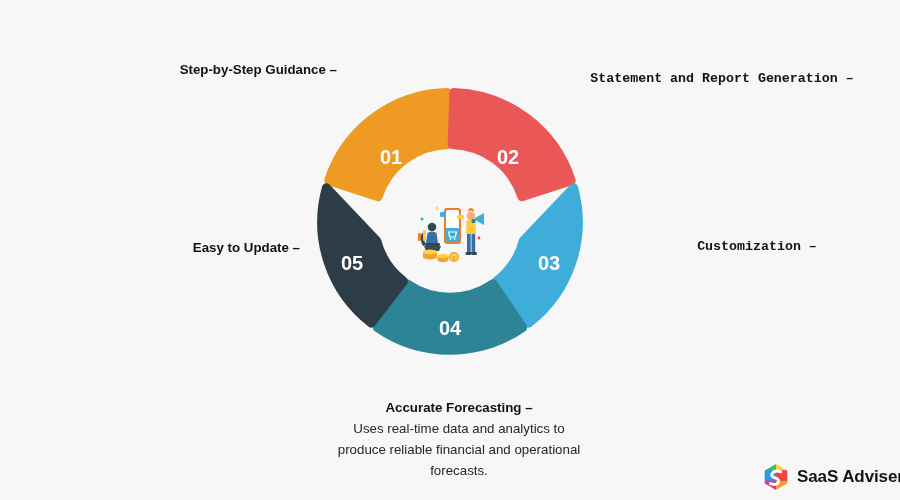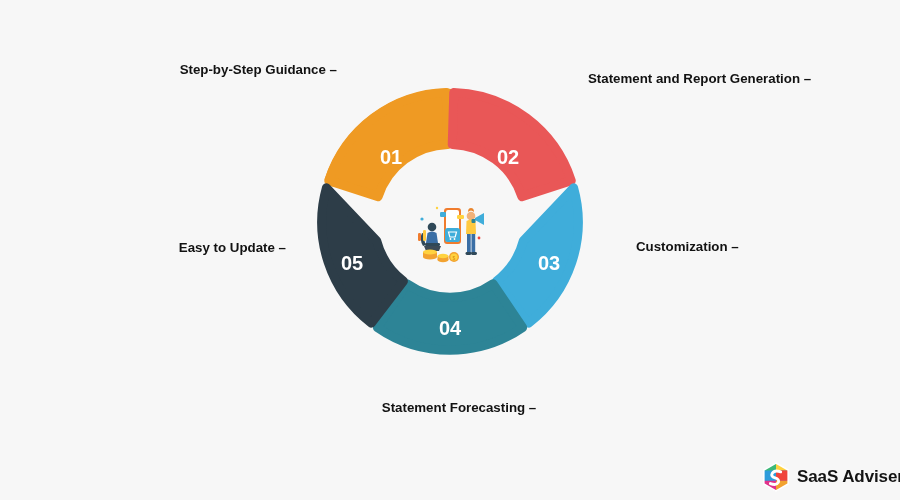--- a/index.html
+++ b/index.html
@@ -61,28 +61,28 @@
   }
   .block .b-title {
     font-weight: bold;
     color: #121212;
     display: block;
   }
   .block .b-body {
     display: block;
   }
   .align-right { text-align: right; }
-  .align-left  { text-align: left;  }
+  .align-left  { text-align: center; font-family: Liberation Mono, monospace;  }
   .align-center{ text-align: center;}
 
   #block-1 { left: 113px;  top: 60px;  width: 224px; }
   #block-2 { left: 588px; top: 69px;  width: 268px; }
   #block-3 { left: 636px; top: 237px; width: 242px; }
   #block-4 { left: 328px; top: 398px; width: 262px; }
-  #block-5 { left: 44px;  top: 238px; width: 242px; }
+  #block-5 { left: 58px;  top: 238px; width: 242px; }
 
   
   .logo {
     position: absolute;
     left: 762px;
     top: 462px;
     height: 30px;
     display: flex;
     align-items: center;
     gap: 7px;
@@ -210,21 +210,22 @@
 
   <div class="block align-left" id="block-2">
     <span class="b-title">Statement and Report Generation –</span>
   </div>
 
   <div class="block align-left" id="block-3">
     <span class="b-title">Customization –</span>
   </div>
 
   <div class="block align-center" id="block-4">
-    <span class="b-title">Statement Forecasting –</span>
+    <span class="b-title">Accurate Forecasting –</span>
+    <span class="b-body">Uses real-time data and analytics to produce reliable financial and operational forecasts.</span>
   </div>
 
   <div class="block align-right" id="block-5">
     <span class="b-title">Easy to Update –</span>
   </div>
 
   <div class="logo">
     <svg class="logo-mark" viewBox="0 0 30 32" xmlns="http://www.w3.org/2000/svg">
       <defs>
         <clipPath id="hexclip">

